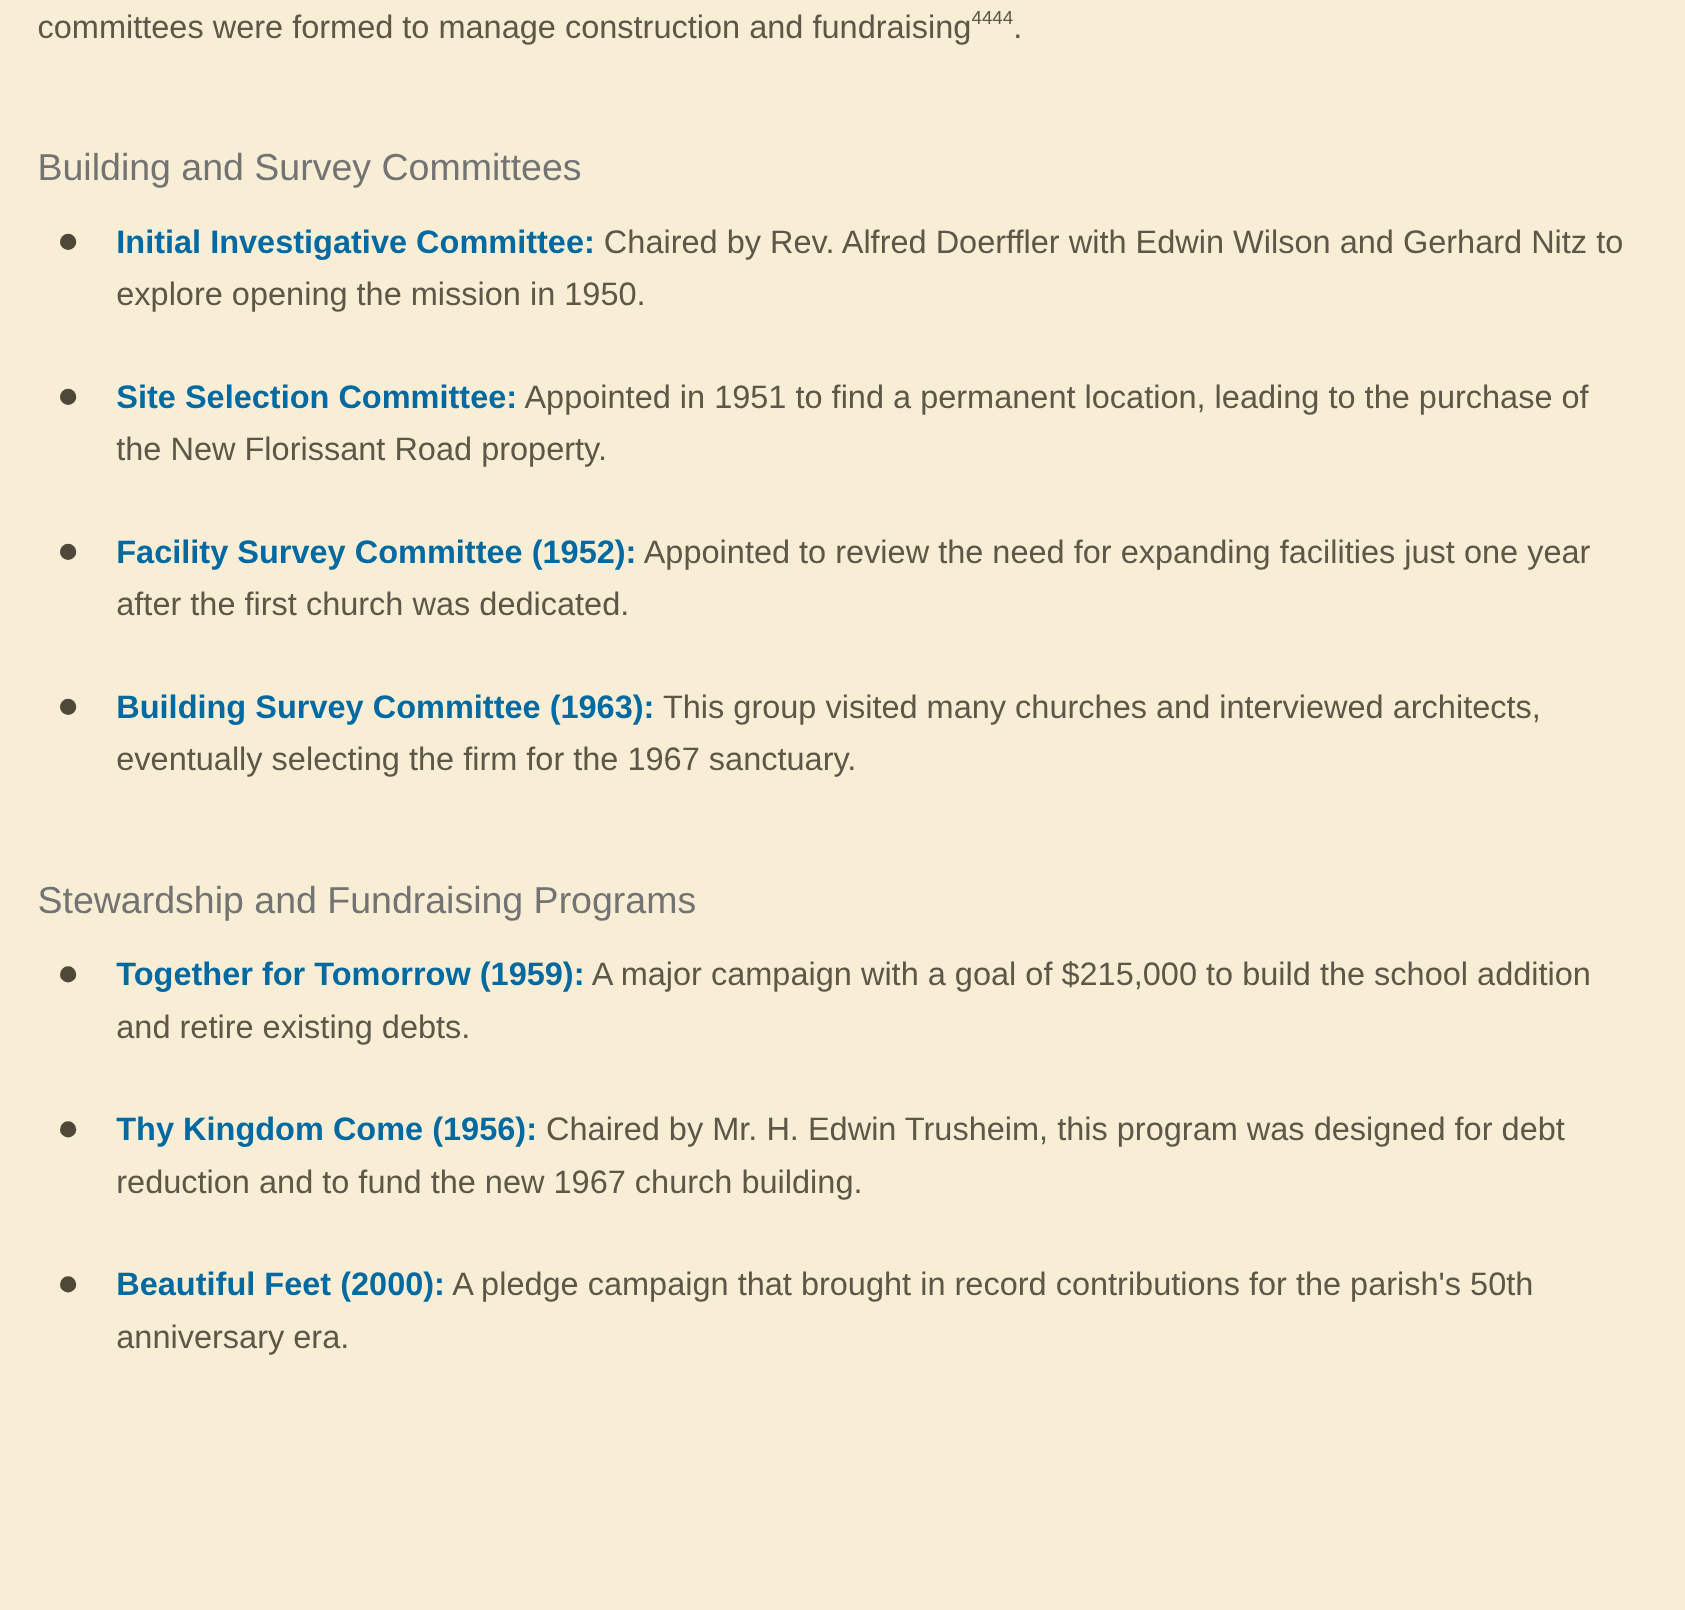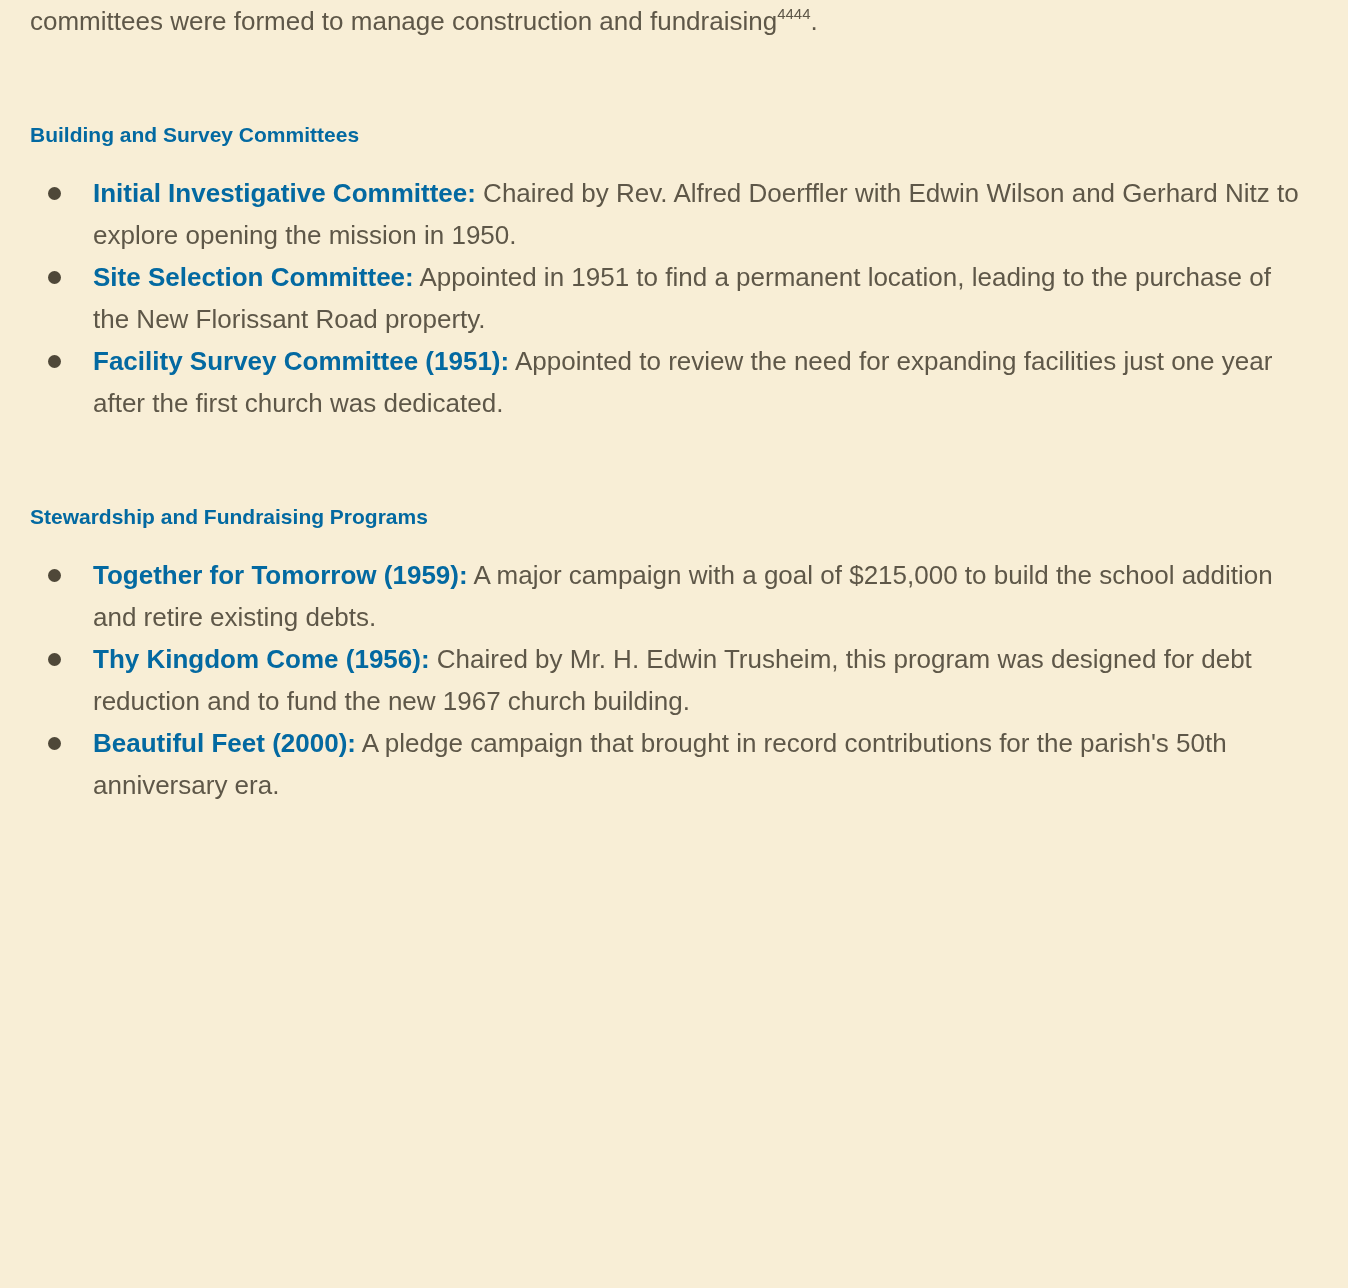--- a/index.html
+++ b/index.html
@@ -24,35 +24,36 @@
   }
   .intro sup {
     font-size: 15px;
     line-height: 0;
     vertical-align: baseline;
     position: relative;
     top: -11px;
   }
   .section-heading {
     margin: 72px 0 0 0;
-    font-size: 21px;
+    font-size: 30px;
     line-height: 42px;
-    font-weight: 700;
-    color: #0369a1;
+    font-weight: 400;
+    color: #737373;
   }
   ul.committee-list {
     list-style: none;
     margin: 16px 0 0 0;
     padding: 0;
   }
   ul.committee-list li {
     position: relative;
     padding-left: 63px;
   }
   ul.committee-list li + li {
+    margin-top: 40px;
   }
   ul.committee-list li .bullet-dot {
     position: absolute;
     left: 18px;
     top: 15px;
     width: 13px;
     height: 13px;
     border-radius: 50%;
     background: #4f4839;
   }
@@ -66,21 +67,22 @@
 
 <div class="page">
 
   <p class="intro"><span>committees were formed to manage construction and fundraising</span><sup>4444</sup><span>.</span></p>
 
   <h3 class="section-heading">Building and Survey Committees</h3>
 
   <ul class="committee-list">
     <li><span class="bullet-dot"></span><strong class="lead">Initial Investigative Committee:</strong><span> Chaired by Rev. Alfred Doerffler with Edwin Wilson and Gerhard Nitz to explore opening the mission in 1950.</span></li>
     <li><span class="bullet-dot"></span><strong class="lead">Site Selection Committee:</strong><span> Appointed in 1951 to find a permanent location, leading to the purchase of the New Florissant Road property.</span></li>
-    <li><span class="bullet-dot"></span><strong class="lead">Facility Survey Committee (1951):</strong><span> Appointed to review the need for expanding facilities just one year after the first church was dedicated.</span></li>
+    <li><span class="bullet-dot"></span><strong class="lead">Facility Survey Committee (1952):</strong><span> Appointed to review the need for expanding facilities just one year after the first church was dedicated.</span></li>
+    <li><span class="bullet-dot"></span><strong class="lead">Building Survey Committee (1963):</strong><span> This group visited many churches and interviewed architects, eventually selecting the firm for the 1967 sanctuary.</span></li>
   </ul>
 
   <h3 class="section-heading">Stewardship and Fundraising Programs</h3>
 
   <ul class="committee-list">
     <li><span class="bullet-dot"></span><strong class="lead">Together for Tomorrow (1959):</strong><span> A major campaign with a goal of $215,000 to build the school addition and retire existing debts.</span></li>
     <li><span class="bullet-dot"></span><strong class="lead">Thy Kingdom Come (1956):</strong><span> Chaired by Mr. H. Edwin Trusheim, this program was designed for debt reduction and to fund the new 1967 church building.</span></li>
     <li><span class="bullet-dot"></span><strong class="lead">Beautiful Feet (2000):</strong><span> A pledge campaign that brought in record contributions for the parish's 50th anniversary era.</span></li>
   </ul>
 

